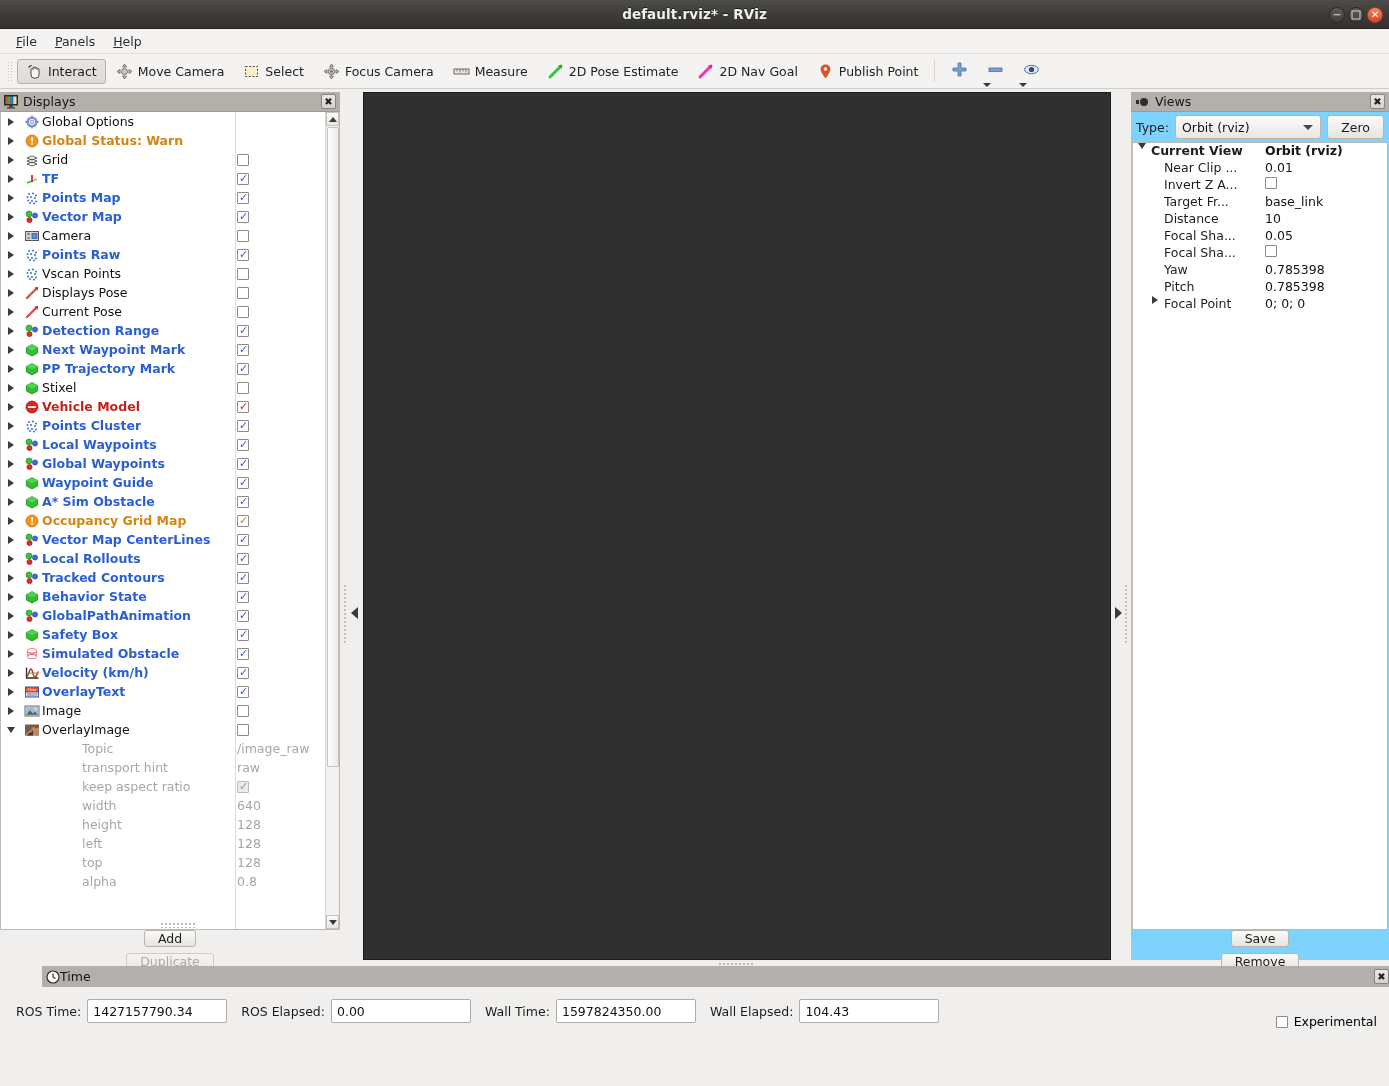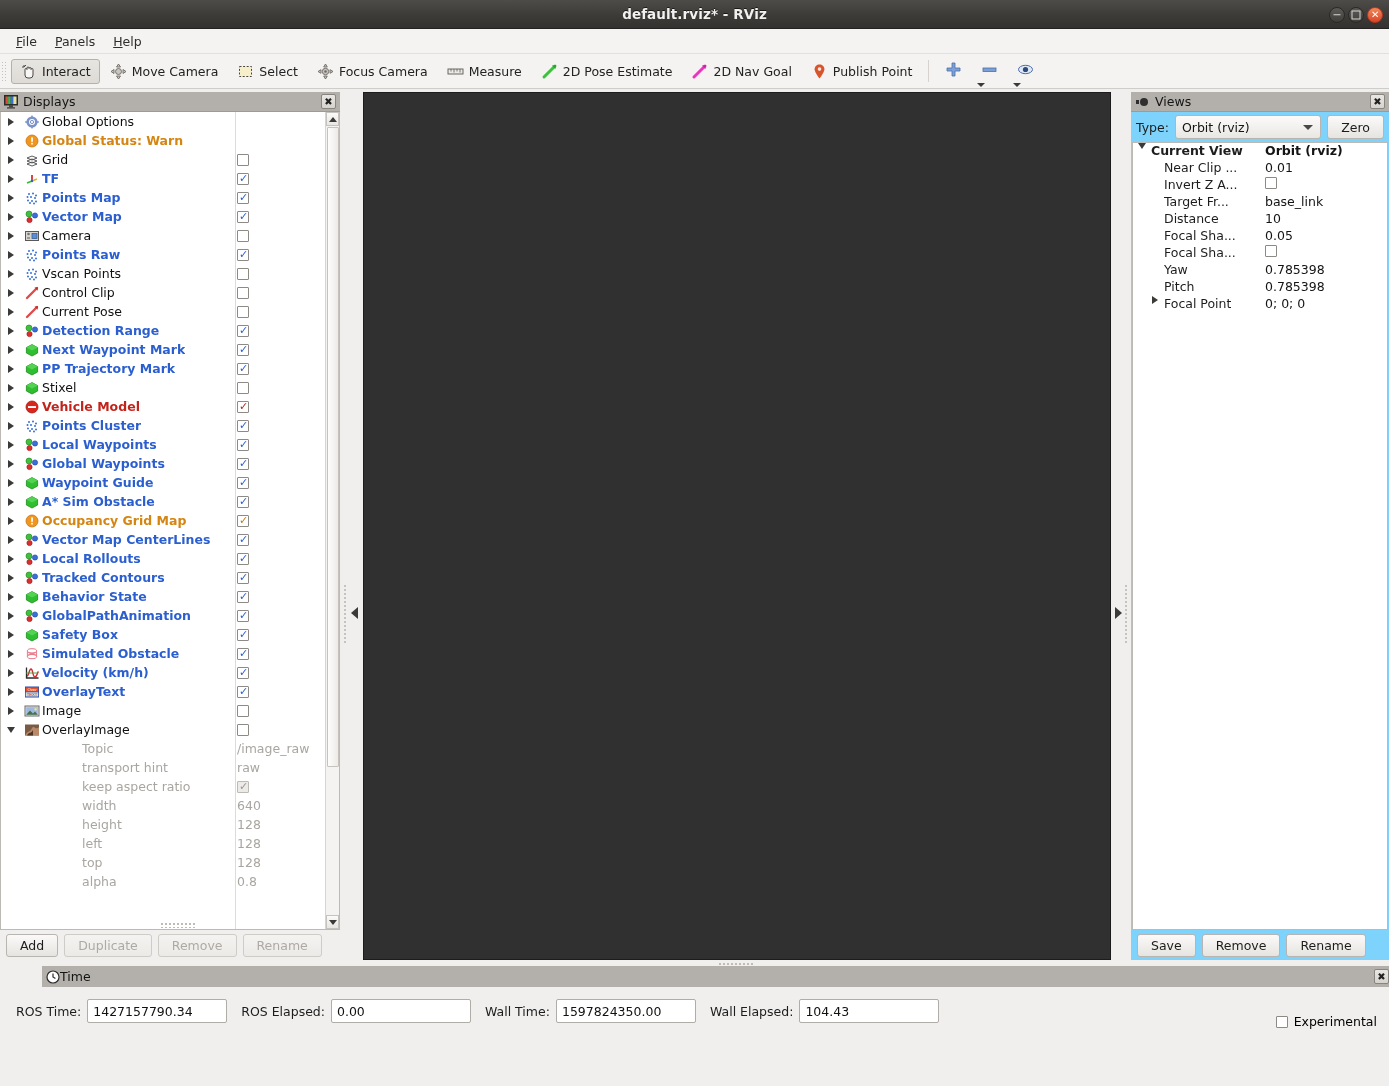--- a/index.html
+++ b/index.html
@@ -42,21 +42,21 @@
     background: #f4f3f1; border-bottom: 1px solid #e2e0dd;
     display: flex; align-items: center; padding-left: 7px;
   }
   .menuitem { padding: 3px 9px; font-size: 12.5px; color: #2d2d2d; border-radius: 2px; }
   .menuitem u { text-decoration: underline; }
 
   
   .toolbar {
     position: absolute; left: 0; top: 54px; width: 1389px; height: 35px;
     background: #f4f3f1; border-bottom: 1px solid #cfcdc9;
-    display: flex; align-items: center; gap: 1px;
+    display: flex; align-items: center; padding-left: 6px; gap: 1px;
   }
   .grip { width: 7px; height: 22px; margin-right: 3px;
     background-image: radial-gradient(#c3c1bd 1px, transparent 1px);
     background-size: 3px 3px; background-position: 1px 1px; }
   .tbtn {
     display: flex; align-items: center; gap: 5px;
     height: 25px; padding: 0 8px; border: 1px solid transparent; border-radius: 3px;
     font-size: 12.5px; color: #222; white-space: nowrap;
   }
   .tbtn.checked { border-color: #b4b1ac; background: linear-gradient(to bottom,#e7e5e1,#dedbd6); }
@@ -114,21 +114,21 @@
 
   .vscroll { position: absolute; right: 0; top: 0; bottom: 0; width: 14px;
              background: #f4f3f1; border-left: 1px solid #d7d4d0; }
   .vs-btn { height: 14px; background: linear-gradient(to bottom,#fbfaf9,#e8e6e2); border: 1px solid #c6c3be;
             display: flex; align-items: center; justify-content: center; }
   .vs-up::after { content: ""; width: 0; height: 0; border-left: 4px solid transparent; border-right: 4px solid transparent; border-bottom: 5px solid #3b3a38; }
   .vs-dn::after { content: ""; width: 0; height: 0; border-left: 4px solid transparent; border-right: 4px solid transparent; border-top: 5px solid #3b3a38; }
   .vs-thumb { position: absolute; left: 1px; width: 12px; background: linear-gradient(to right,#fdfdfc,#eceae6);
               border: 1px solid #c6c3be; border-radius: 1px; }
 
-  .panel-buttons { height: 30px; display: flex; align-items: center; gap: 6px; padding: 0 6px; }
+  .panel-buttons { height: 30px; display: flex; align-items: center; gap: 6px; padding: 0 6px; flex-direction: column; }
   .pbtn {
     height: 23px; padding: 0 13px; font-size: 12.5px; color: #1d1d1d;
     background: linear-gradient(to bottom,#fbfaf9,#e6e4e0);
     border: 1px solid #b8b5b0; border-radius: 3px;
     display: flex; align-items: center; justify-content: center;
   }
   .pbtn.disabled { color: #adaaa5; background: linear-gradient(to bottom,#f4f3f1,#eceae7); border-color: #ceccc7; }
   .resize-dots { position: absolute; left: 160px; top: 922px; width: 36px; height: 6px;
     background-image: radial-gradient(#bfbcb7 1px, transparent 1px); background-size: 4px 4px; }
 
@@ -536,21 +536,21 @@
             <span style="width:0px;flex:0 0 0px;"></span>
             <span class="tw-arrow">
               <span class="arrow-r"></span>
             </span>
             <span class="tw-ico">
               <svg width="16" height="14" viewBox="0 0 16 14">
                 <path d="M3 12 L13 2" stroke="#e04a4a" stroke-width="2.4" stroke-linecap="round"></path>
       <path d="M10.5 1.5 L14 1.2 L13.6 4.8 Z" fill="#c03030"></path>
               </svg>
             </span>
-            <span class="tlabel black">Control Clip</span>
+            <span class="tlabel black">Displays Pose</span>
             <span class="tcol2">
               <span class="cbx"></span>
             </span>
           </div>
           <div class="trow">
             <span style="width:0px;flex:0 0 0px;"></span>
             <span class="tw-arrow">
               <span class="arrow-r"></span>
             </span>
             <span class="tw-ico">

